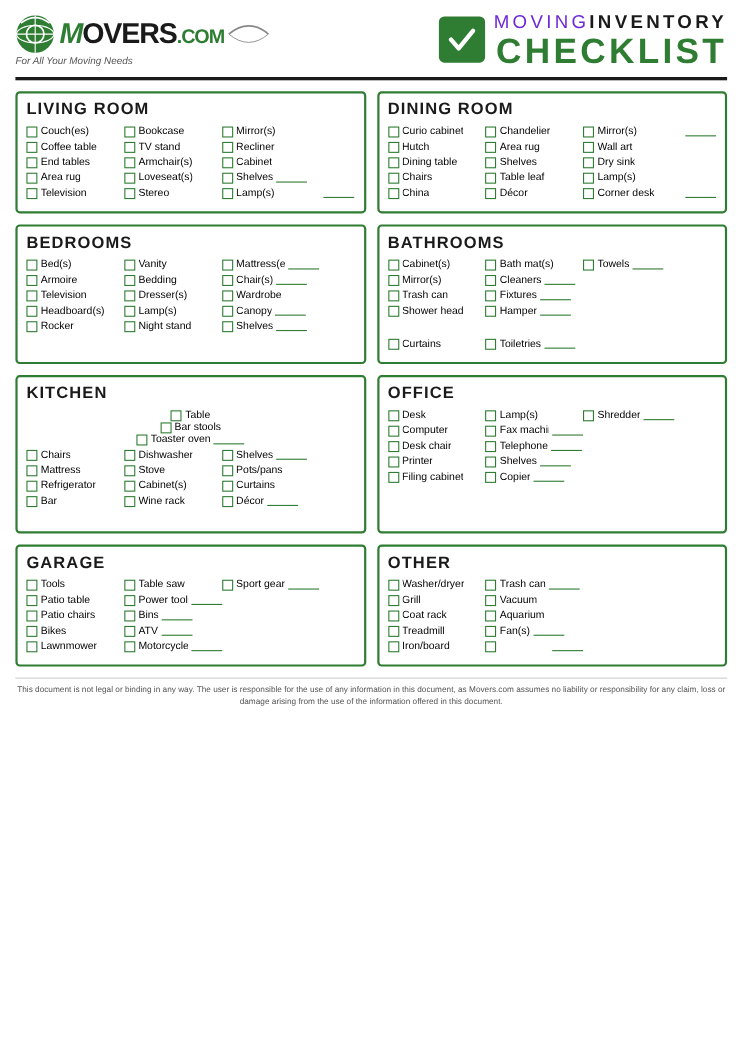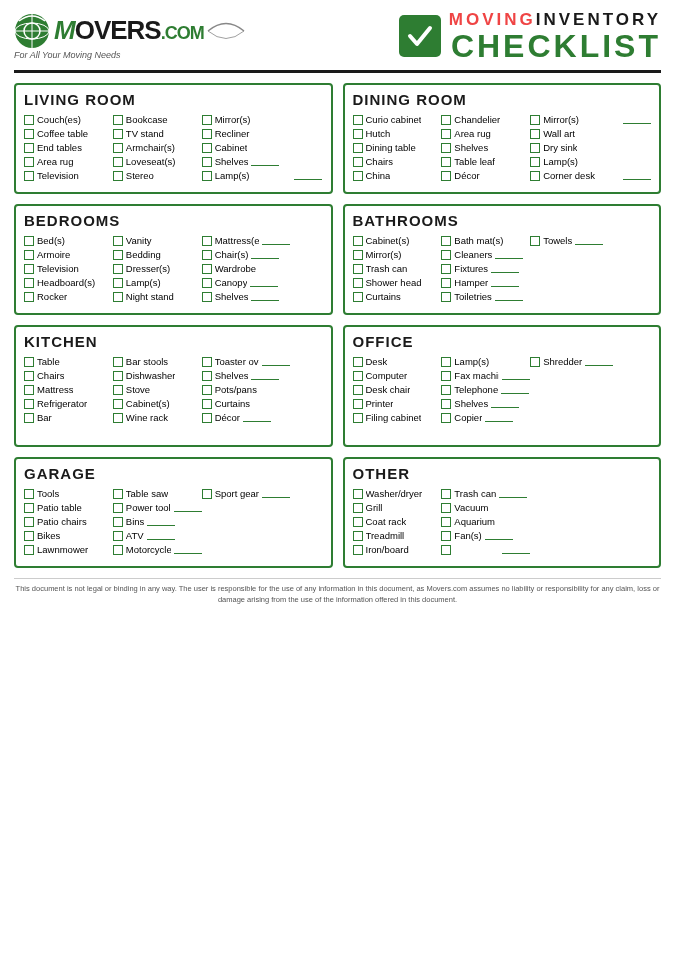--- a/index.html
+++ b/index.html
@@ -127,21 +127,21 @@
     <div class="title-area">
       <div style="display:flex;align-items:center;justify-content:flex-end;">
 
         <div style="display:inline-block;width:42px;height:42px;background:#2e7d32;border-radius:5px;margin-right:8px;flex-shrink:0;display:flex;align-items:center;justify-content:center;">
           <svg width="28" height="28" viewBox="0 0 28 28">
             <polyline points="4,14 11,22 24,6" fill="none" stroke="#fff" stroke-width="4" stroke-linecap="round" stroke-linejoin="round"></polyline>
           </svg>
         </div>
         <div>
           <div style="display:flex;align-items:baseline;">
-            <span style="font-size:17px;font-weight:700;color:#ef4444;letter-spacing:3px;">MOVING </span>
+            <span style="font-size:17px;font-weight:400;color:#6d28d9;letter-spacing:3px;">MOVING </span>
             <span style="font-size:17px;font-weight:700;color:#1a1a1a;letter-spacing:3px;">INVENTORY</span>
           </div>
           <div style="font-size:32px;font-weight:900;color:#2e7d32;letter-spacing:3px;line-height:1.0;">CHECKLIST</div>
         </div>
       </div>
     </div>
   </div>
 
   <div class="sections-grid" id="sections-container">
   <div class="section">
@@ -433,21 +433,21 @@
               <span style="font-size: 9.5px; white-space: nowrap; overflow: hidden;">Trash can</span>
             </div>
             <div style="flex: 1 1 0%; display: flex; align-items: center; min-width: 0px;">
               <span class="checkbox"></span>
               <span style="font-size: 9.5px; white-space: nowrap; overflow: hidden;">Fixtures</span>
               <span class="line-field"></span>
             </div>
             <div style="flex: 1 1 0%; display: flex; align-items: center; min-width: 0px;"></div>
             <div style="width: 32px; display: flex; align-items: center; justify-content: flex-end; flex-shrink: 0;"></div>
           </div>
-          <div style="display: flex; align-items: center; margin-bottom: 3px; width: 100%;">
+          <div style="display: flex; align-items: center; margin-bottom: 19px; width: 100%;">
             <div style="flex: 1 1 0%; display: flex; align-items: center; min-width: 0px;">
               <span class="checkbox"></span>
               <span style="font-size: 9.5px; white-space: nowrap; overflow: hidden;">Shower head</span>
             </div>
             <div style="flex: 1 1 0%; display: flex; align-items: center; min-width: 0px;">
               <span class="checkbox"></span>
               <span style="font-size: 9.5px; white-space: nowrap; overflow: hidden;">Hamper</span>
               <span class="line-field"></span>
             </div>
             <div style="flex: 1 1 0%; display: flex; align-items: center; min-width: 0px;"></div>
@@ -464,21 +464,21 @@
               <span class="line-field"></span>
             </div>
             <div style="flex: 1 1 0%; display: flex; align-items: center; min-width: 0px;"></div>
             <div style="width: 32px; display: flex; align-items: center; justify-content: flex-end; flex-shrink: 0;"></div>
           </div>
         </div>
       </div>
       <div class="section">
         <div class="section-title">KITCHEN</div>
         <div style="width: 100%;">
-          <div style="display: flex; align-items: center; margin-bottom: 3px; width: 100%;">
+          <div style="display: flex; align-items: center; margin-bottom: 3px; width: 100%; flex-direction: column;">
             <div style="flex: 1 1 0%; display: flex; align-items: center; min-width: 0px;">
               <span class="checkbox"></span>
               <span style="font-size: 9.5px; white-space: nowrap; overflow: hidden;">Table</span>
             </div>
             <div style="flex: 1 1 0%; display: flex; align-items: center; min-width: 0px;">
               <span class="checkbox"></span>
               <span style="font-size: 9.5px; white-space: nowrap; overflow: hidden;">Bar stools</span>
             </div>
             <div style="flex: 1 1 0%; display: flex; align-items: center; min-width: 0px;">
               <span class="checkbox"></span>

